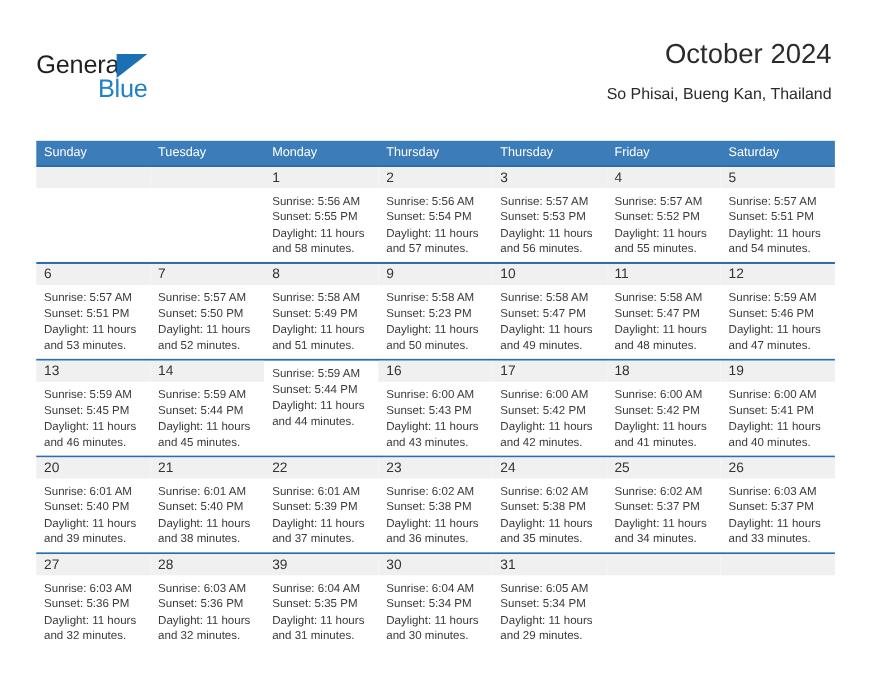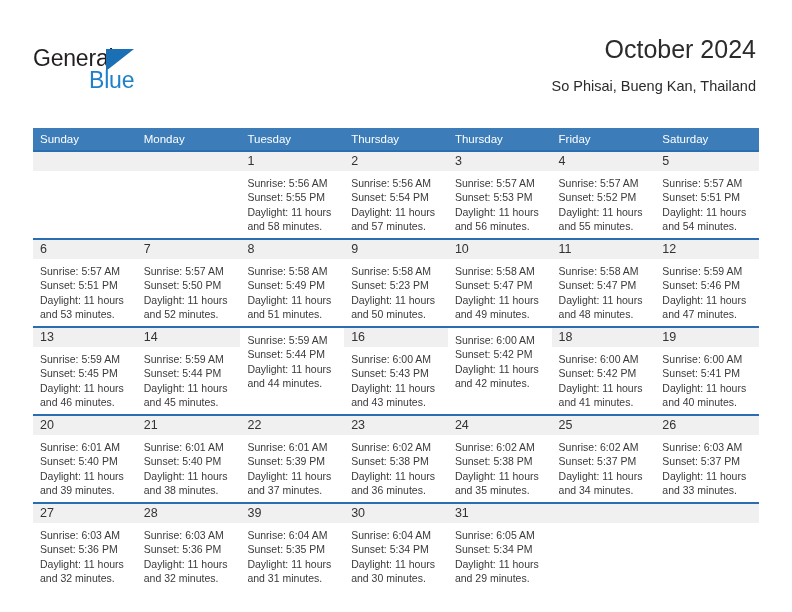--- a/index.html
+++ b/index.html
@@ -149,22 +149,22 @@
       <span class="logo-triangle"></span>
       <span class="logo-blue">Blue</span>
     </div>
     <div class="title">October 2024</div>
     <div class="subtitle">So Phisai, Bueng Kan, Thailand</div>
   </div>
 
   <div class="calendar">
     <div class="weekday-row" id="weekday-row">
         <div class="weekday">Sunday</div>
+        <div class="weekday">Tuesday</div>
         <div class="weekday">Monday</div>
-        <div class="weekday">Tuesday</div>
         <div class="weekday">Thursday</div>
         <div class="weekday">Thursday</div>
         <div class="weekday">Friday</div>
         <div class="weekday">Saturday</div>
       </div>
     <div id="weeks-container">
         <div class="week-row first">
           <div class="day-cell empty">
             <div class="day-number-strip"></div>
             <div class="day-lines"></div>
@@ -314,20 +314,21 @@
           <div class="day-cell">
             <div class="day-number-strip">16</div>
             <div class="day-lines">
               <div class="day-line">Sunrise: 6:00 AM</div>
               <div class="day-line">Sunset: 5:43 PM</div>
               <div class="day-line">Daylight: 11 hours</div>
               <div class="day-line">and 43 minutes.</div>
             </div>
           </div>
           <div class="day-cell">
+            <div class="day-number-strip">17</div>
             <div class="day-lines">
               <div class="day-line">Sunrise: 6:00 AM</div>
               <div class="day-line">Sunset: 5:42 PM</div>
               <div class="day-line">Daylight: 11 hours</div>
               <div class="day-line">and 42 minutes.</div>
             </div>
           </div>
           <div class="day-cell">
             <div class="day-number-strip">18</div>
             <div class="day-lines">

